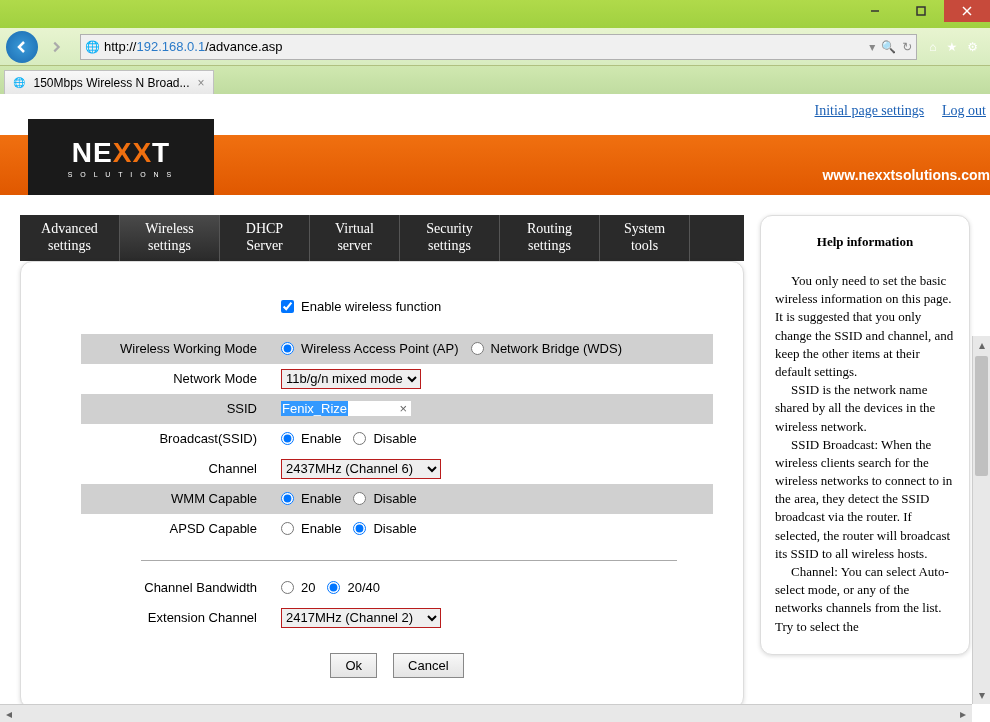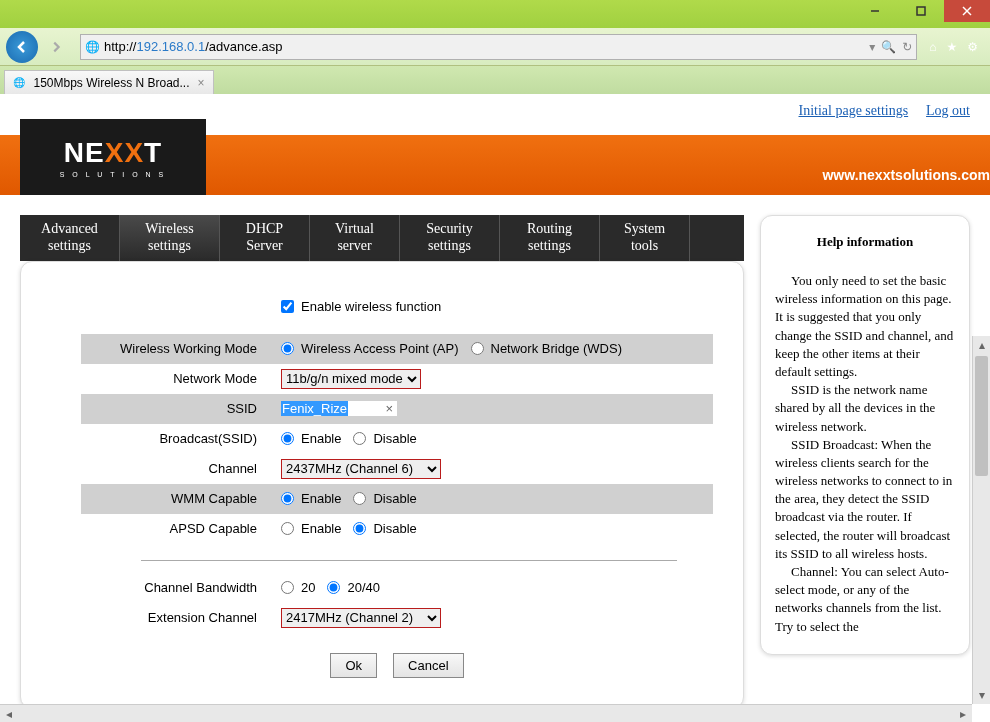--- a/index.html
+++ b/index.html
@@ -22,25 +22,25 @@
 .addr-icons { display: flex; gap: 6px; color: #888; }
 .tool-icons { display: flex; gap: 10px; color: #fff; padding: 0 6px; }
 
 .tabbar { height: 28px; background: linear-gradient(#d0e8b0, #c0dca0); display: flex; align-items: flex-end; padding: 0 4px; }
 .tab { height: 24px; background: linear-gradient(#f8f8f8, #e8e8e8); border: 1px solid #c0c0c0; border-bottom: none; display: flex; align-items: center; padding: 0 8px; font-size: 12px; min-width: 200px; }
 .tab .ie-icon { font-size: 10px; }
 .tab-close { margin-left: 8px; color: #888; font-size: 12px; }
 
 
 .page { background: #fff; height: 628px; position: relative; overflow: hidden; }
-.top-links { text-align: right; padding: 8px 20px; font-size: 14px; }
+.top-links { text-align: right; padding: 8px 4px; font-size: 14px; }
 .top-links a { color: #1a5fb4; text-decoration: underline; margin-left: 14px; font-family: Georgia, serif; }
 
 .brand-bar { height: 60px; background: linear-gradient(#f07010, #e05800); display: flex; align-items: center; position: relative; margin-top: 8px; }
-.logo-box { width: 186px; height: 76px; background: #1a1a1a; margin-top: -16px; display: flex; flex-direction: column; align-items: center; justify-content: center; color: #fff; position: absolute; left: 20px; }
+.logo-box { width: 186px; height: 76px; background: #1a1a1a; margin-top: -16px; display: flex; flex-direction: column; align-items: center; justify-content: center; color: #fff; position: absolute; left: 28px; }
 .logo-text { font-size: 28px; font-weight: bold; letter-spacing: 1px; }
 .logo-text .xx { color: #f07010; }
 .logo-sub { font-size: 7px; letter-spacing: 3px; margin-top: 2px; }
 .brand-url { color: #fff; font-size: 14px; position: absolute; right: 0; bottom: 12px; font-weight: bold; }
 
 .content-wrap { display: flex; padding: 0 20px; margin-top: 20px; }
 .main-col { flex: 1; }
 
 .nav-menu { display: flex; background: #2a2a2a; color: #fff; font-family: Georgia, serif; font-size: 14px; }
 .nav-item { padding: 6px 0; text-align: center; border-right: 1px solid #555; flex: 0 0 auto; }
@@ -56,21 +56,21 @@
 .sub-menu { display: flex; gap: 20px; padding: 14px 10px; font-family: Georgia, serif; font-size: 14px; }
 .sub-item { color: #555; }
 .sub-item.active { color: #1a5fb4; }
 
 .form-panel { background: #fff; border: 1px solid #ddd; border-radius: 12px; padding: 30px 30px 30px 60px; box-shadow: 0 1px 4px rgba(0,0,0,0.15); position: relative; }
 .form-row { display: flex; align-items: center; min-height: 30px; font-size: 13px; }
 .form-row.shaded { background: #d0d0d0; }
 .form-label { width: 200px; text-align: right; padding-right: 24px; }
 .form-ctrl { display: flex; align-items: center; gap: 4px; padding: 2px 0; }
 .form-ctrl label { margin-right: 8px; }
-.ssid-input { width: 116px; background: #fff; }
+.ssid-input { width: 130px; background: #fff; }
 .ssid-sel { background: #3399ff; color: #fff; padding: 0 1px; }
 .form-ctrl select { height: 20px; border: 1px solid #b91c1c; font-size: 13px; background: #efefef; }
 .sel-nm { width: 140px; }
 .sel-ch { width: 160px; }
 .enable-row { margin-bottom: 12px; }
 .divider { border-top: 1px solid #aaa; margin: 16px 36px 12px 60px; }
 .btn-row { display: flex; gap: 16px; justify-content: center; margin-top: 20px; }
 .btn { padding: 4px 14px; border: 1px solid #888; background: linear-gradient(#f8f8f8,#e4e4e4); font-size: 13px; }
 
 .help-col { width: 210px; margin-left: 16px; }

